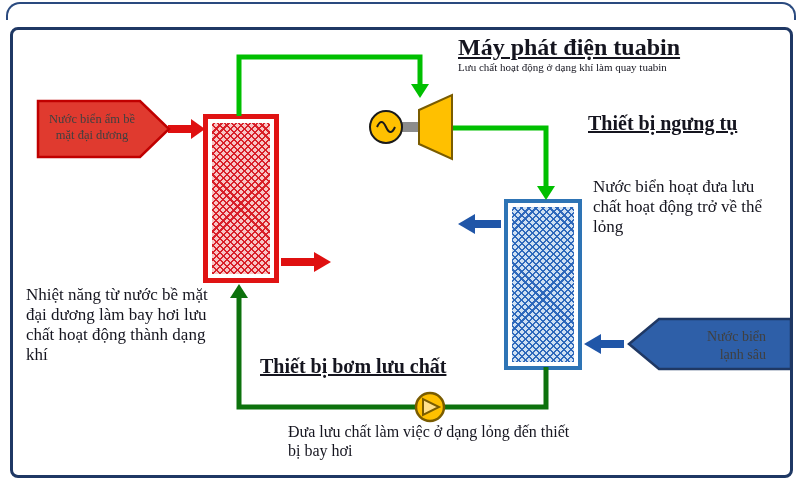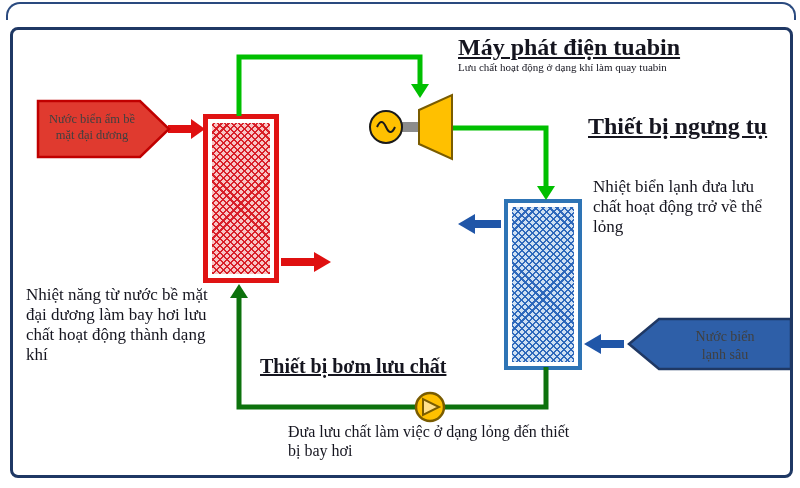--- a/index.html
+++ b/index.html
@@ -26,31 +26,31 @@
     background-color:#cfe0f2;
     background-image:
       repeating-linear-gradient(45deg, rgba(40,100,185,.95) 0 1.5px, transparent 1.5px 5px),
       repeating-linear-gradient(-45deg, rgba(40,100,185,.95) 0 1.5px, transparent 1.5px 5px);}
 
   svg.overlay{position:absolute;left:0;top:0;width:800px;height:488px;pointer-events:none;}
 
   .txt{position:absolute;color:#15151f;line-height:1.18;}
   .heading{font-weight:bold;text-decoration:underline;white-space:nowrap;}
   .h-turbine{left:458px;top:33px;font-size:24px;}
-  .h-cond{left:588px;top:112px;font-size:24px;}
+  .h-cond{left:588px;top:112px;font-size:20px;}
   .h-evap{left:28px;top:238px;font-size:21px;}
   .h-pump{left:260px;top:355px;font-size:20px;}
   .d-turbine{left:458px;top:61px;width:282px;font-size:11px;}
   .d-cond{left:593px;top:177px;width:172px;font-size:17px;}
   .d-evap{left:26px;top:285px;width:188px;font-size:17px;}
   .d-pump{left:288px;top:423px;width:292px;font-size:16px;}
 
   .callout-text{position:absolute;color:#404040;text-align:center;line-height:1.25;}
   .ct-warm{left:42px;top:112px;width:100px;font-size:12.5px;}
-  .ct-cold{left:659px;top:328px;width:132px;font-size:14px;}
+  .ct-cold{left:659px;top:328px;width:132px;font-size:14px;text-align:right;}
   .ct-cold .inner{width:82px;margin:0 auto;}
 </style>
 </head>
 <body>
 
 <div class="stage">
 
   <div class="top-arc"></div>
   <div class="frame"></div>
 
@@ -96,17 +96,17 @@
   <div class="callout-text ct-warm">Nước biển ấm bề mặt đại dương</div>
   <div class="callout-text ct-cold">
     <div class="inner">Nước biển lạnh sâu</div>
   </div>
 
   <div class="txt heading h-turbine">Máy phát điện tuabin</div>
   <div class="txt heading h-cond">Thiết bị ngưng tụ</div>
   <div class="txt heading h-pump">Thiết bị bơm lưu chất</div>
 
   <div class="txt d-turbine">Lưu chất hoạt động ở dạng khí làm quay tuabin</div>
-  <div class="txt d-cond">Nhiệt biển lạnh đưa lưu chất hoạt động trở về thể lỏng</div>
+  <div class="txt d-cond">Nước biển hoạt đưa lưu chất hoạt động trở về thể lỏng</div>
   <div class="txt d-evap">Nhiệt năng từ nước bề mặt đại dương làm bay hơi lưu chất hoạt động thành dạng khí</div>
   <div class="txt d-pump">Đưa lưu chất làm việc ở dạng lỏng đến thiết bị bay hơi</div>
 
 </div>
 
 </body></html>

